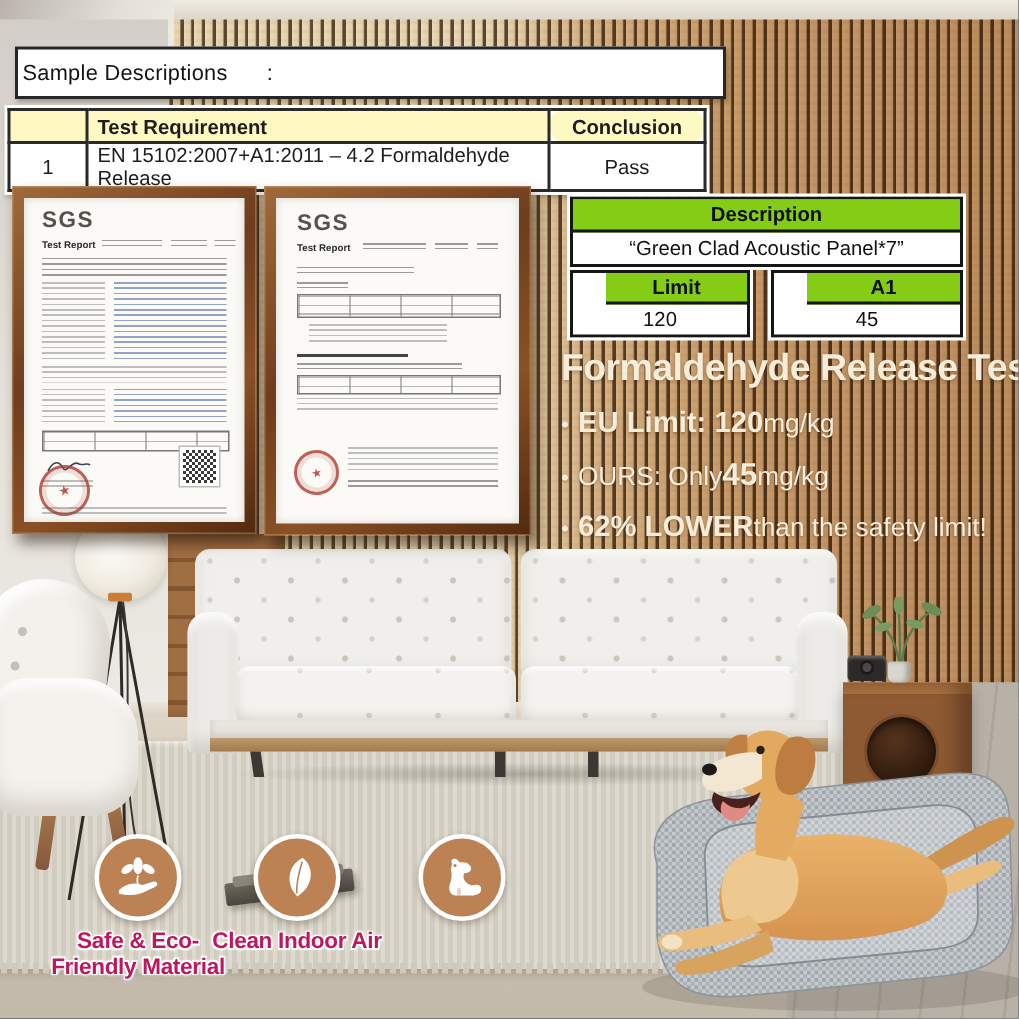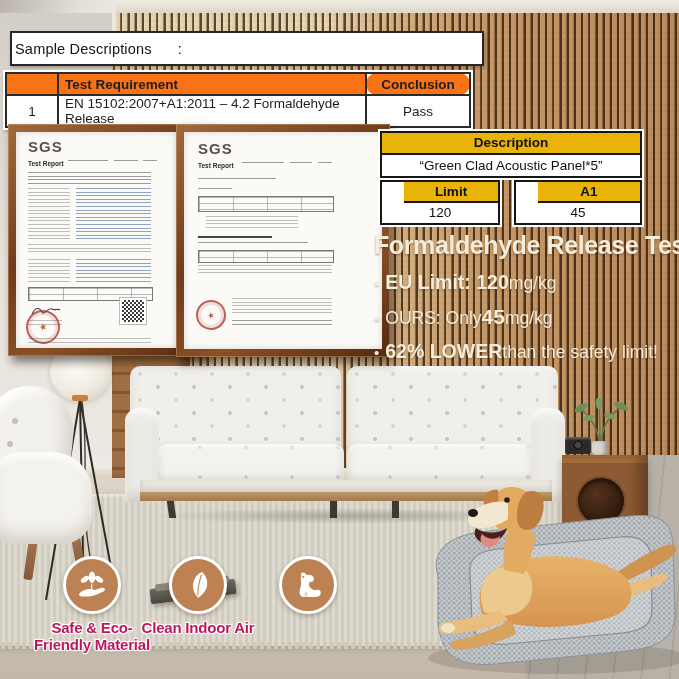--- a/index.html
+++ b/index.html
@@ -90,27 +90,27 @@
   
   .banner{left:10px;top:31px;width:470px;height:31px;background:#fff;border:2px solid #262626;
     z-index:50;display:flex;align-items:center;font-size:14.5px;color:#141414;box-shadow:1px 2px 3px rgba(60,40,20,.35);}
   .banner .lab{margin-left:3px;letter-spacing:.2px;}
   .banner .col{margin-left:26px;}
   .banner .val{margin-left:20px;letter-spacing:.2px;}
 
   .sum-table{left:3px;top:70px;width:466px;z-index:50;background:#fff;padding:2px;box-shadow:1px 2px 3px rgba(60,40,20,.3);}
   .sum-table table{border-collapse:collapse;width:100%;font-size:13.5px;color:#1d1d1d;}
   .sum-table th,.sum-table td{border:2px solid #2a2a2a;}
-  .sum-table th{background:#f97316;font-weight:bold;text-align:left;height:20px;padding:0 6px;}
+  .sum-table th{background:#fef9c3;font-weight:bold;text-align:left;height:20px;padding:0 6px;}
   .sum-table th.c, .sum-table td.c{text-align:center;}
   .sum-table td{background:#fff;height:23px;padding:0 6px;}
   .col-no{width:38px;} .col-con{width:90px;border-radius:11px;}
 
   .frame{z-index:50;background:linear-gradient(145deg,#a06a3c,#6e3d1d 40%,#8a5026 68%,#53290f);
-    box-shadow:4px 6px 9px rgba(35,20,8,.55), inset 0 0 0 1px rgba(230,190,140,.35);padding-left:36px;}
+    box-shadow:4px 6px 9px rgba(35,20,8,.55), inset 0 0 0 1px rgba(230,190,140,.35);}
   .paper{position:absolute;left:8px;top:8px;right:8px;bottom:8px;background:#fbfaf7;
     box-shadow:inset 0 0 6px rgba(120,100,80,.25);overflow:hidden;}
   .frame-l{left:8px;top:124px;width:163px;height:232px;}
   .frame-r{left:176px;top:124px;width:178px;height:233px;}
   .sgs-logo{position:absolute;font-weight:bold;font-size:15px;letter-spacing:1px;color:#55524d;}
   .rep-title{position:absolute;font-weight:bold;font-size:6.5px;color:#2c2c2c;}
   .mline{position:absolute;background:repeating-linear-gradient(180deg, rgba(75,75,80,.55) 0 1px, rgba(0,0,0,0) 1px 3.6px);}
   .mline.lt{background:repeating-linear-gradient(180deg, rgba(75,75,80,.35) 0 1px, rgba(0,0,0,0) 1px 3.6px);}
   .mline.blue{background:repeating-linear-gradient(180deg, rgba(62,92,155,.55) 0 1px, rgba(0,0,0,0) 1px 3.6px);}
   .mtable{position:absolute;border:1px solid #777;
@@ -119,21 +119,21 @@
   .qr{position:absolute;background:
       repeating-conic-gradient(#3a3a3a 0 25%, #ffffff 0 50%);
       background-size:4px 4px;border:2px solid #fff;outline:1px solid #bbb;}
   .stamp{position:absolute;border:2px solid rgba(176,58,46,.8);border-radius:50%;
     display:flex;align-items:center;justify-content:center;color:rgba(176,58,46,.85);
     box-shadow:inset 0 0 0 3px rgba(176,58,46,.15);transform:rotate(-12deg);}
   .sig{position:absolute;}
 
   .spec-box{z-index:50;border:2px solid #161616;outline:2px solid #ffffff;background:#fff;
     text-align:center;color:#101010;}
-  .spec-head{background:#eab308;border-bottom:2px solid #161616;font-weight:bold;}
+  .spec-head{background:#84cc16;border-bottom:2px solid #161616;font-weight:bold;}
   .spec-desc{left:380px;top:131px;width:258px;font-size:13.5px;}
   .spec-desc .spec-head{height:20px;line-height:20px;}
   .spec-desc .spec-val{height:21px;line-height:21px;}
   .spec-limit{left:380px;top:180px;width:116px;font-size:13.5px;}
   .spec-a1{left:514px;top:180px;width:124px;font-size:13.5px;}
   .spec-limit .spec-head,.spec-a1 .spec-head{height:19px;line-height:19px;margin-left:22px;}
   .spec-limit .spec-val,.spec-a1 .spec-val{height:20px;line-height:20px;}
 
   .claims{left:374px;top:231px;width:300px;z-index:50;color:#f5ecda;}
   .claims-title{font-size:25px;font-weight:bold;letter-spacing:-0.4px;
@@ -317,21 +317,21 @@
       <div class="mtable" style="left:14px;top:118px;width:134px;height:11px;"></div>
       <div class="mline lt" style="left:14px;top:133px;width:134px;height:10px;"></div>
       <div class="stamp" style="left:12px;top:168px;width:26px;height:26px;font-size:8px;">★</div>
       <div class="mline lt" style="left:48px;top:166px;width:100px;height:16px;"></div>
       <div class="mline" style="left:48px;top:188px;width:100px;height:6px;"></div>
     </div>
   </div>
 
   <div class="abs spec-box spec-desc">
     <div class="spec-head">Description</div>
-    <div class="spec-val">“Green Clad Acoustic Panel*5”</div>
+    <div class="spec-val">“Green Clad Acoustic Panel*7”</div>
   </div>
   <div class="abs spec-box spec-limit">
     <div class="spec-head">Limit</div>
     <div class="spec-val">120</div>
   </div>
   <div class="abs spec-box spec-a1">
     <div class="spec-head">A1</div>
     <div class="spec-val">45</div>
   </div>
 

